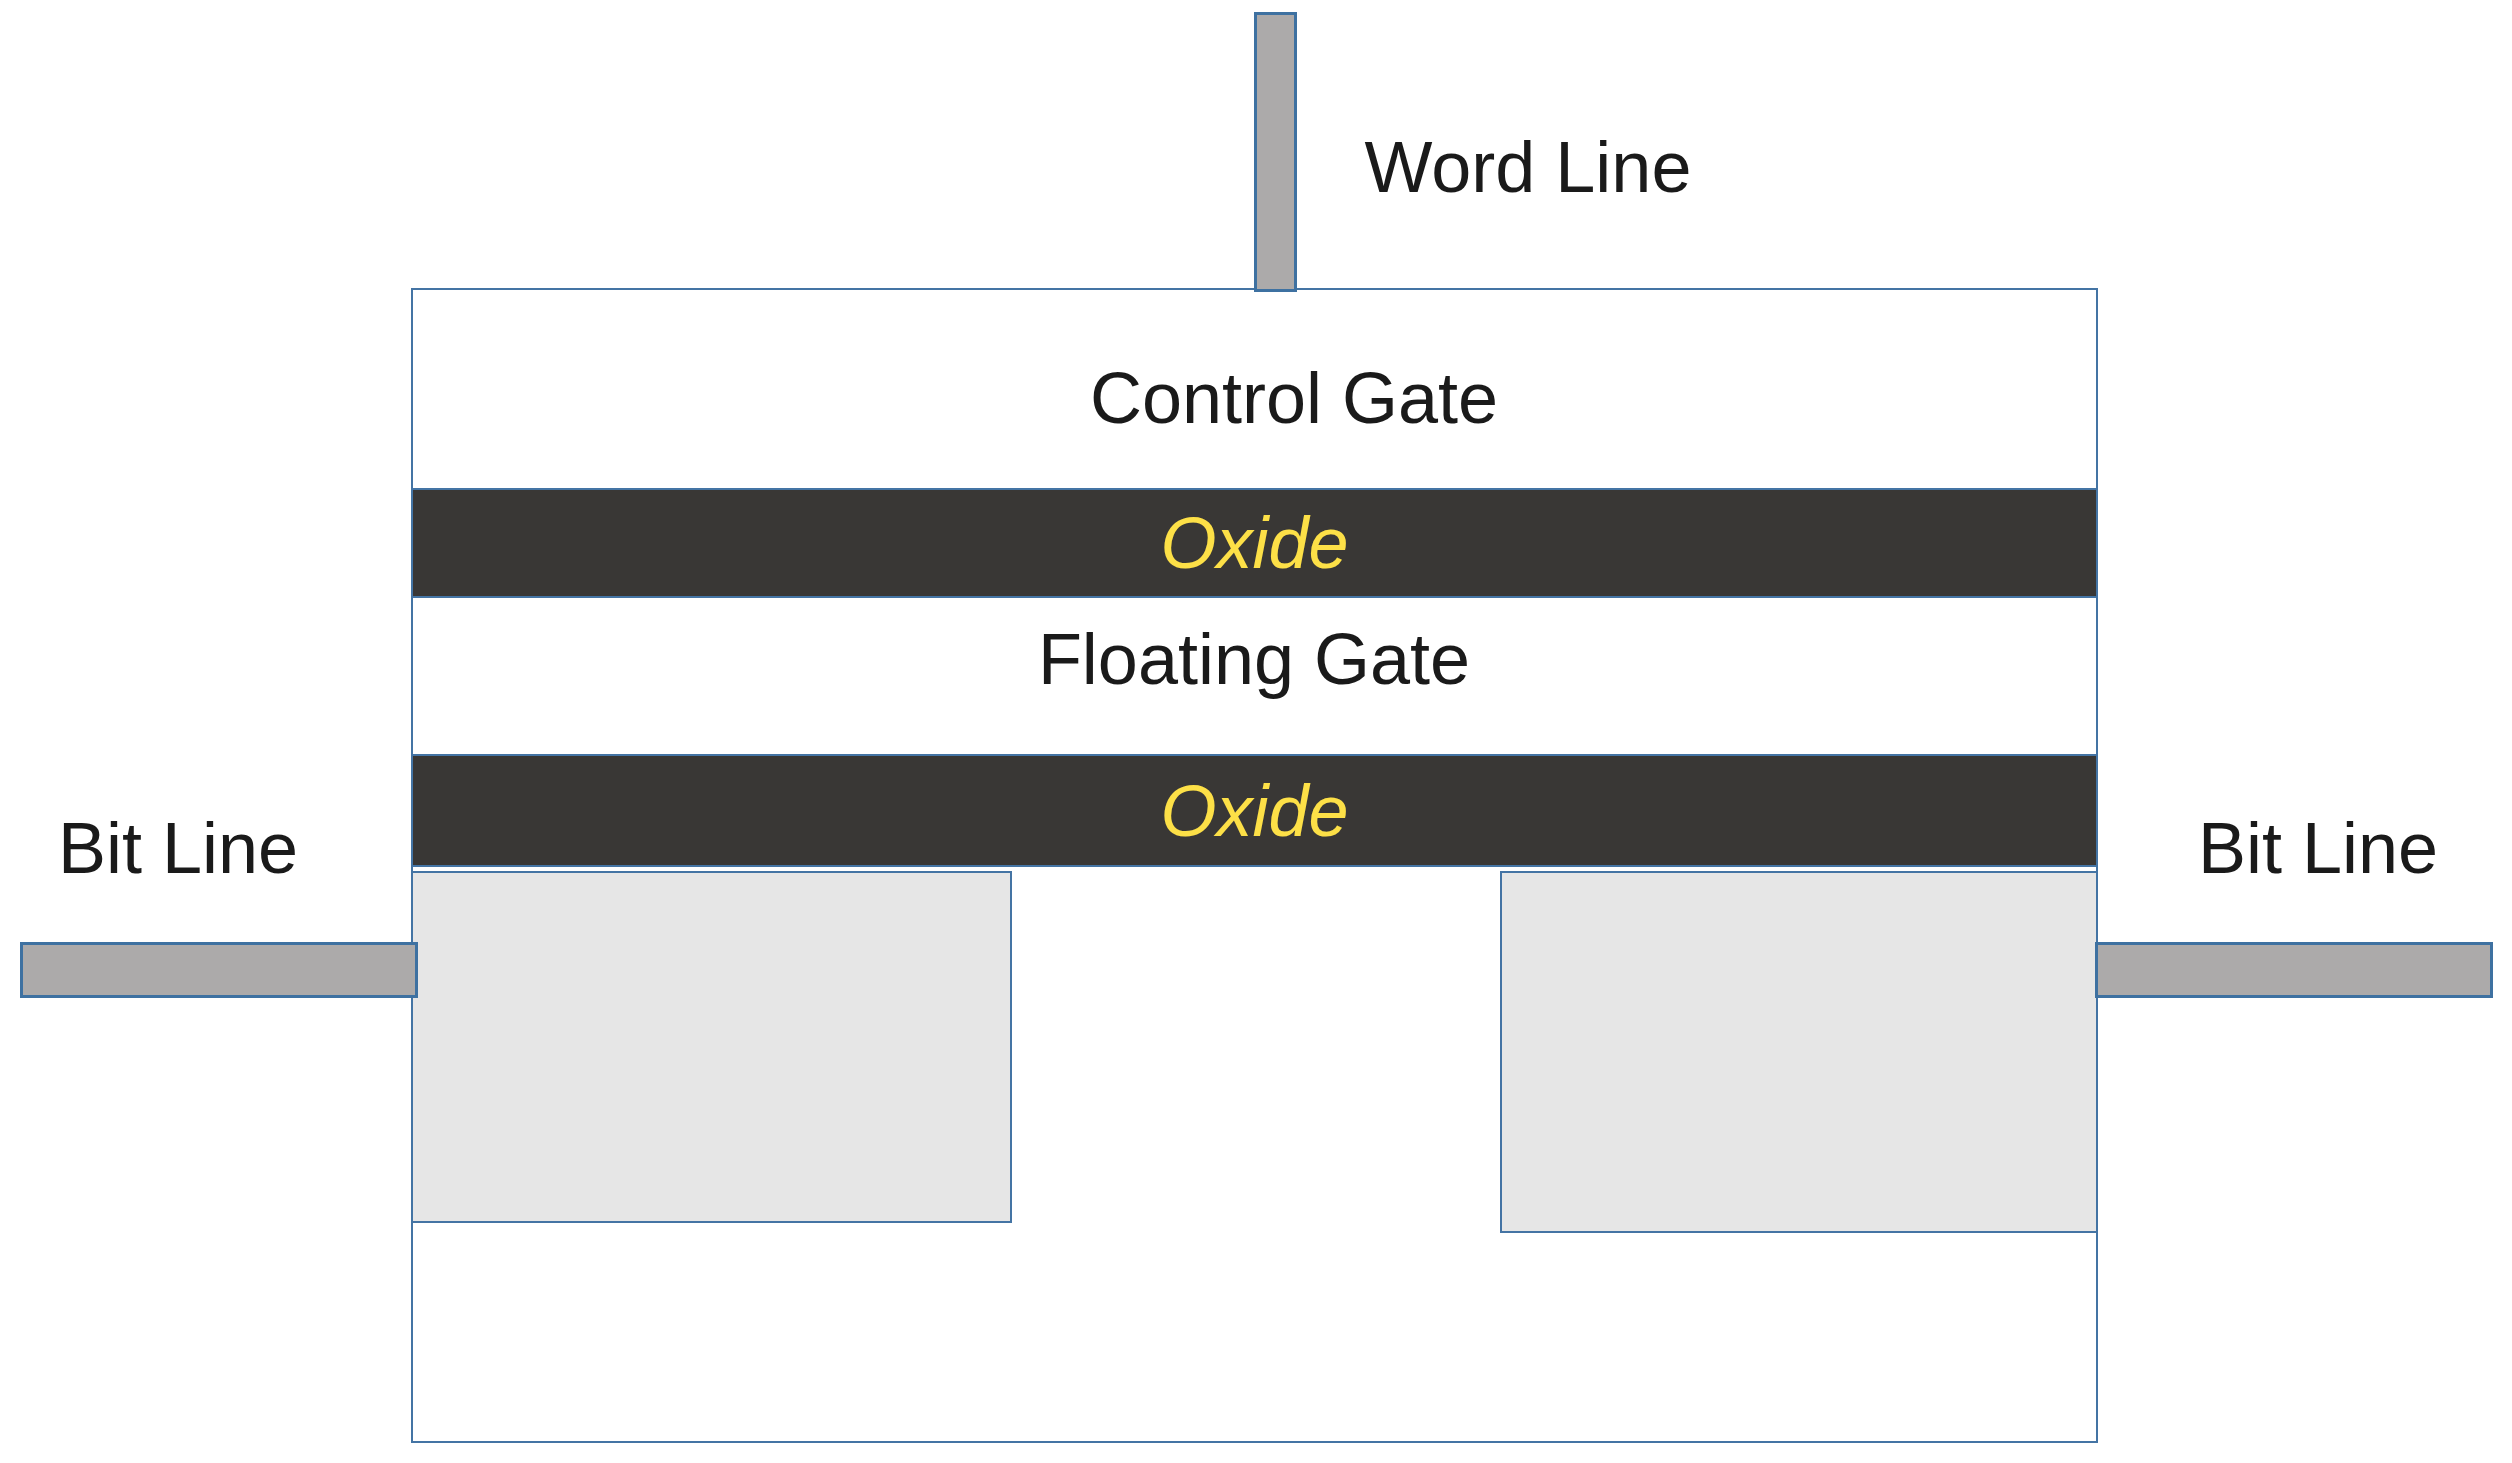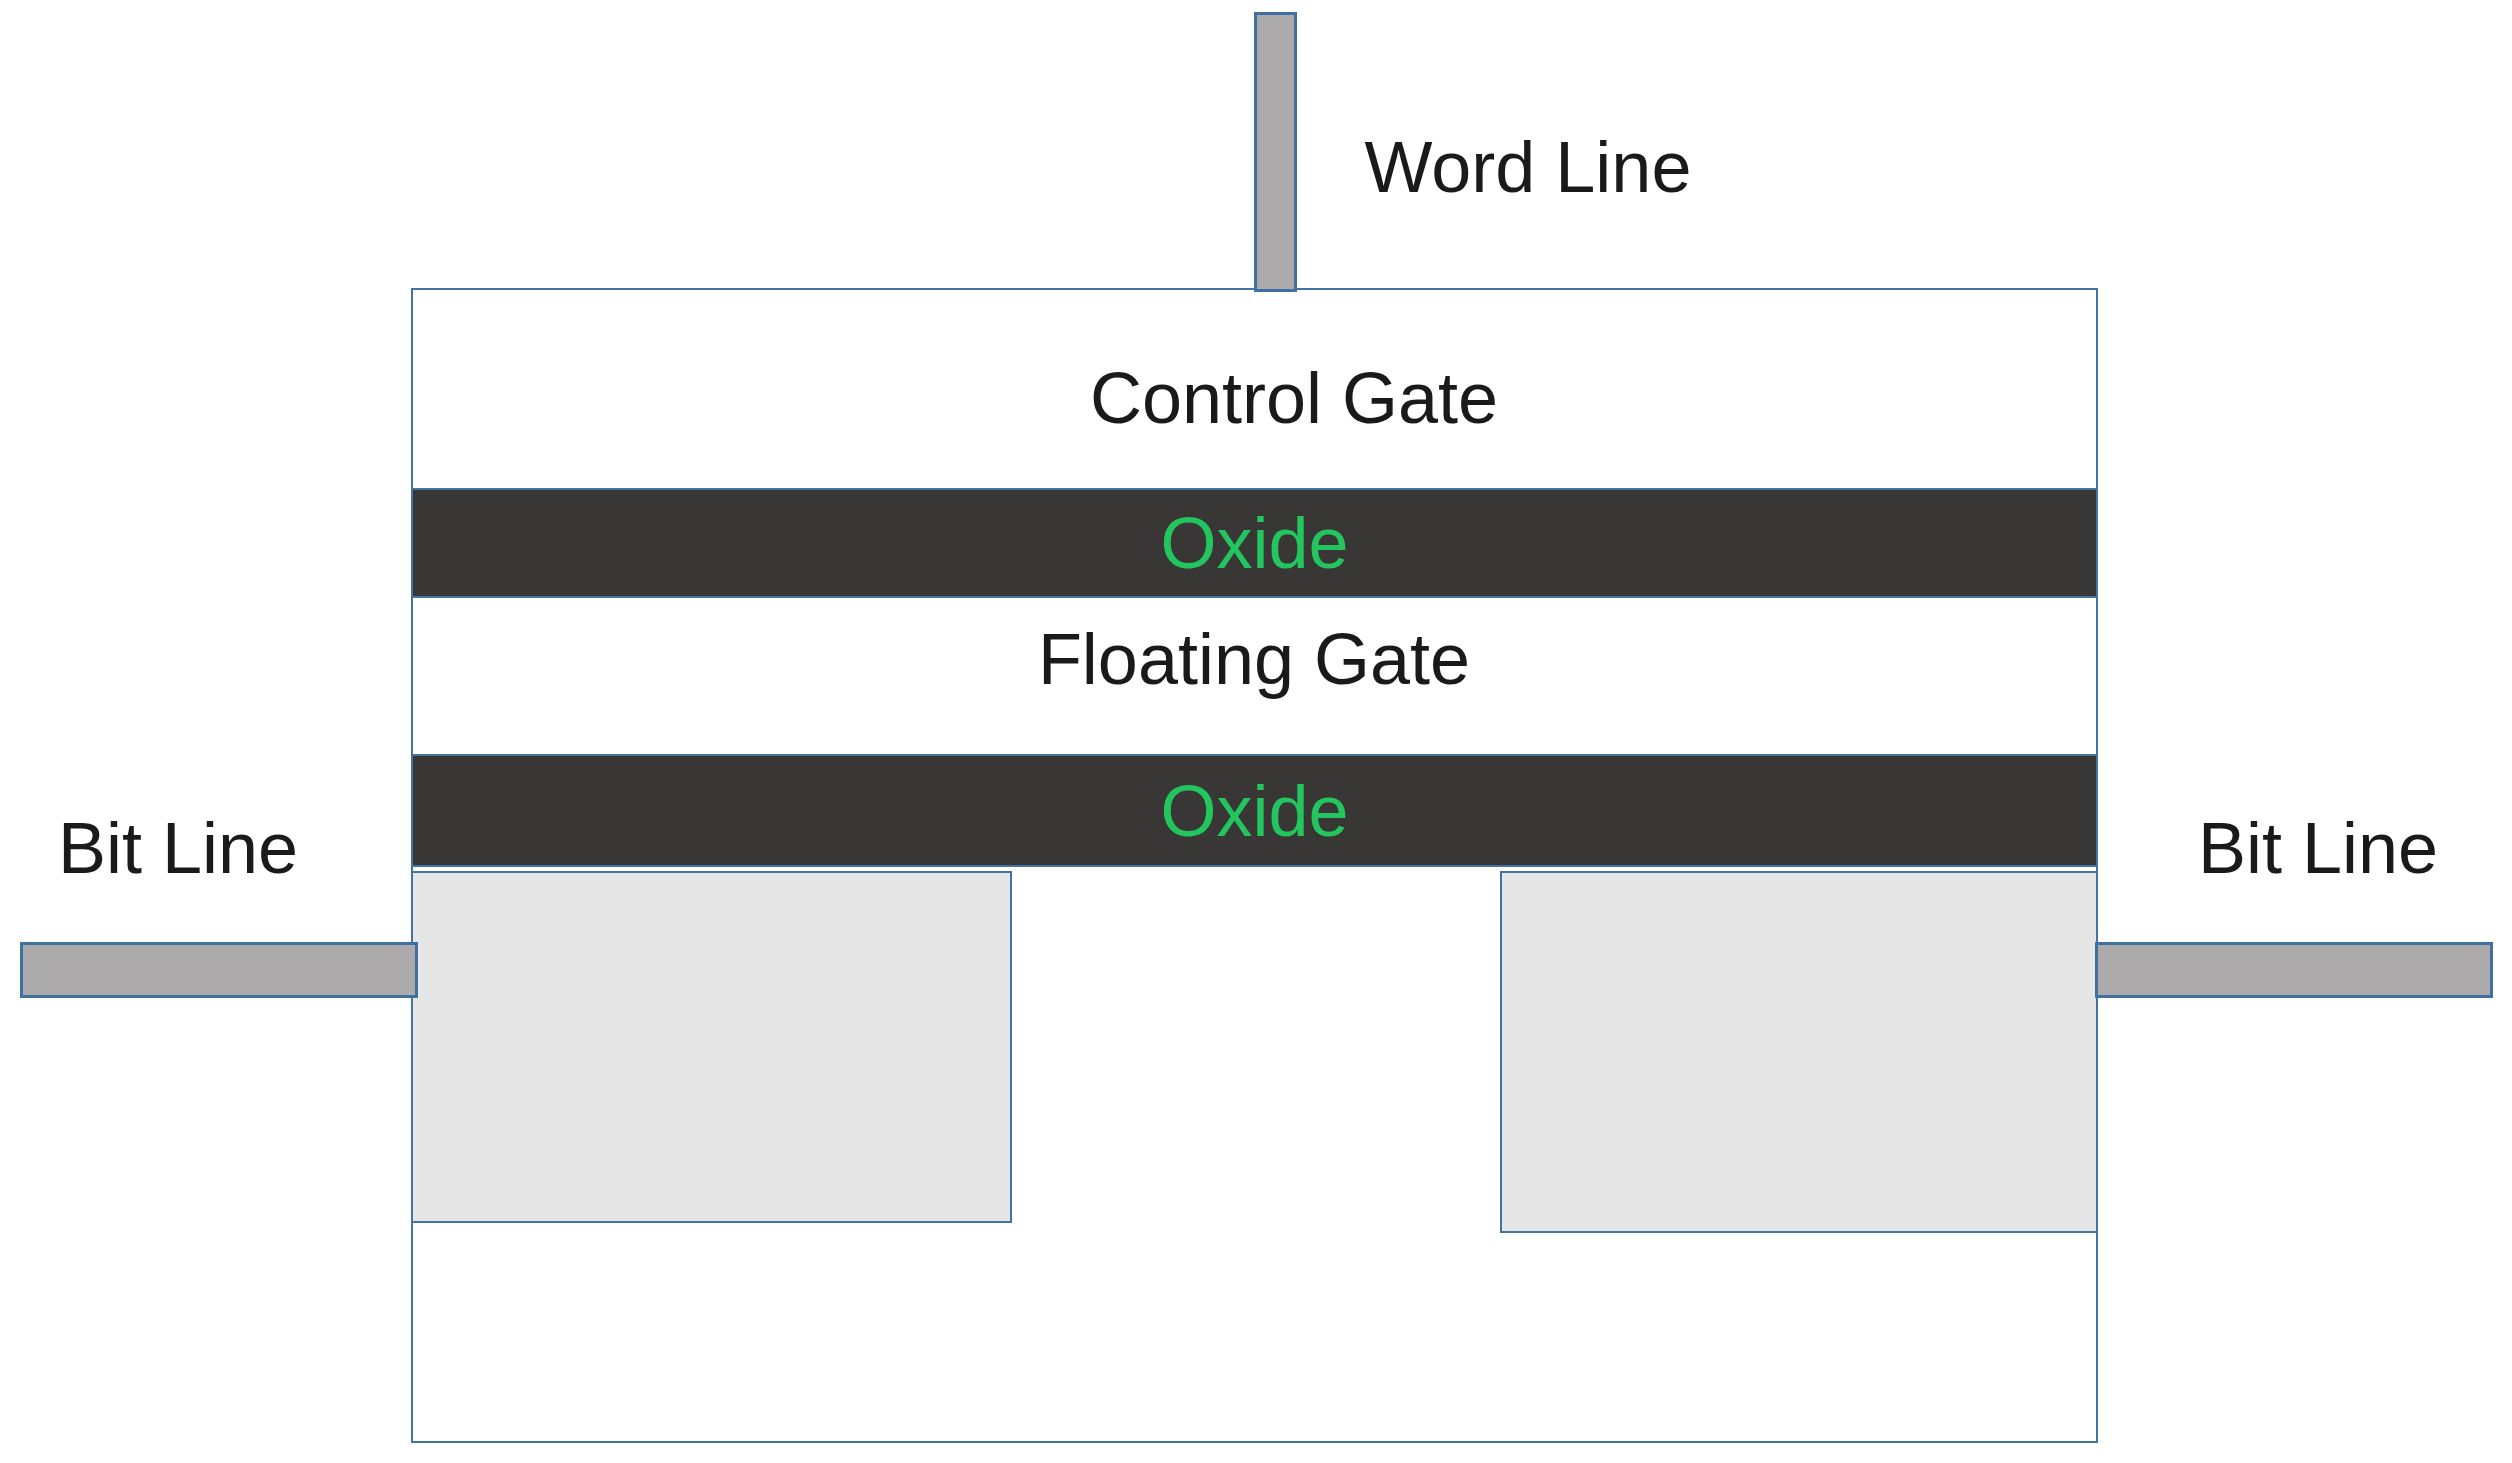--- a/index.html
+++ b/index.html
@@ -40,21 +40,21 @@
   .oxide{
     position:absolute;
     left:411px;width:1687px;
     background:#393735;
     border:2.5px solid #4474A4;
     box-sizing:border-box;
     z-index:1;
   }
   .oxide.top{top:488px;height:110px;}
   .oxide.bottom{top:754px;height:113px;}
-  .oxide .lbl{color:#22c55e;left:50%;top:50%;}
+  .oxide .lbl{color:#fde047;left:50%;top:50%;font-style:italic;}
   
   .region{
     position:absolute;
     background:#E6E6E6;
     border:2.5px solid #4474A4;
     box-sizing:border-box;
     z-index:1;
   }
   .region.source{left:411px;top:871px;width:601px;height:352px;}
   .region.drain{left:1500px;top:871px;width:598px;height:362px;}

